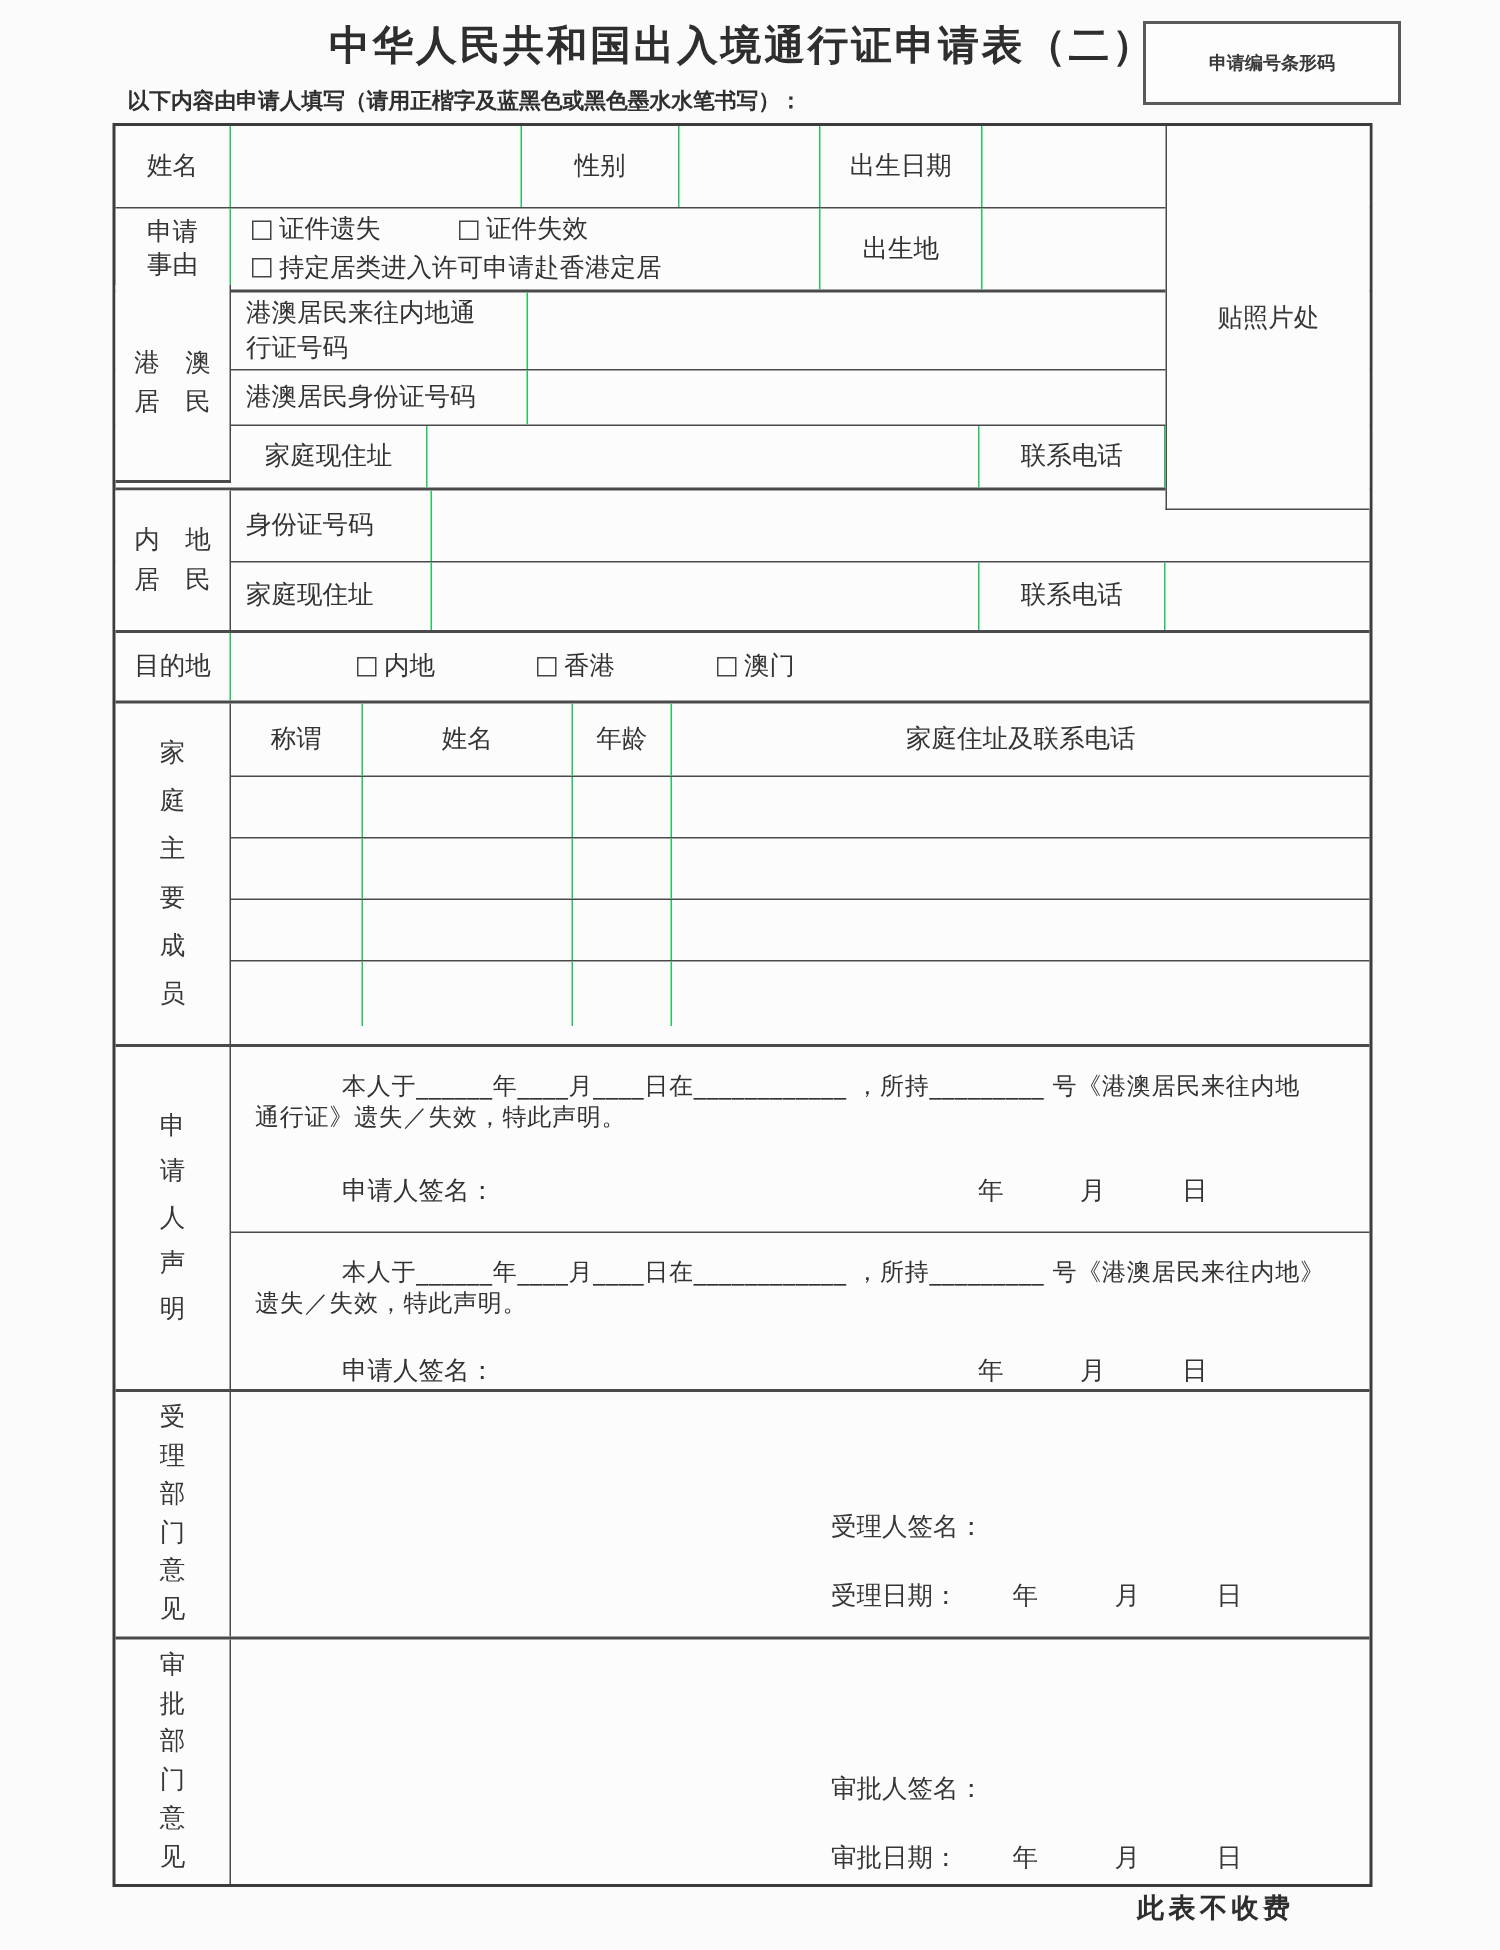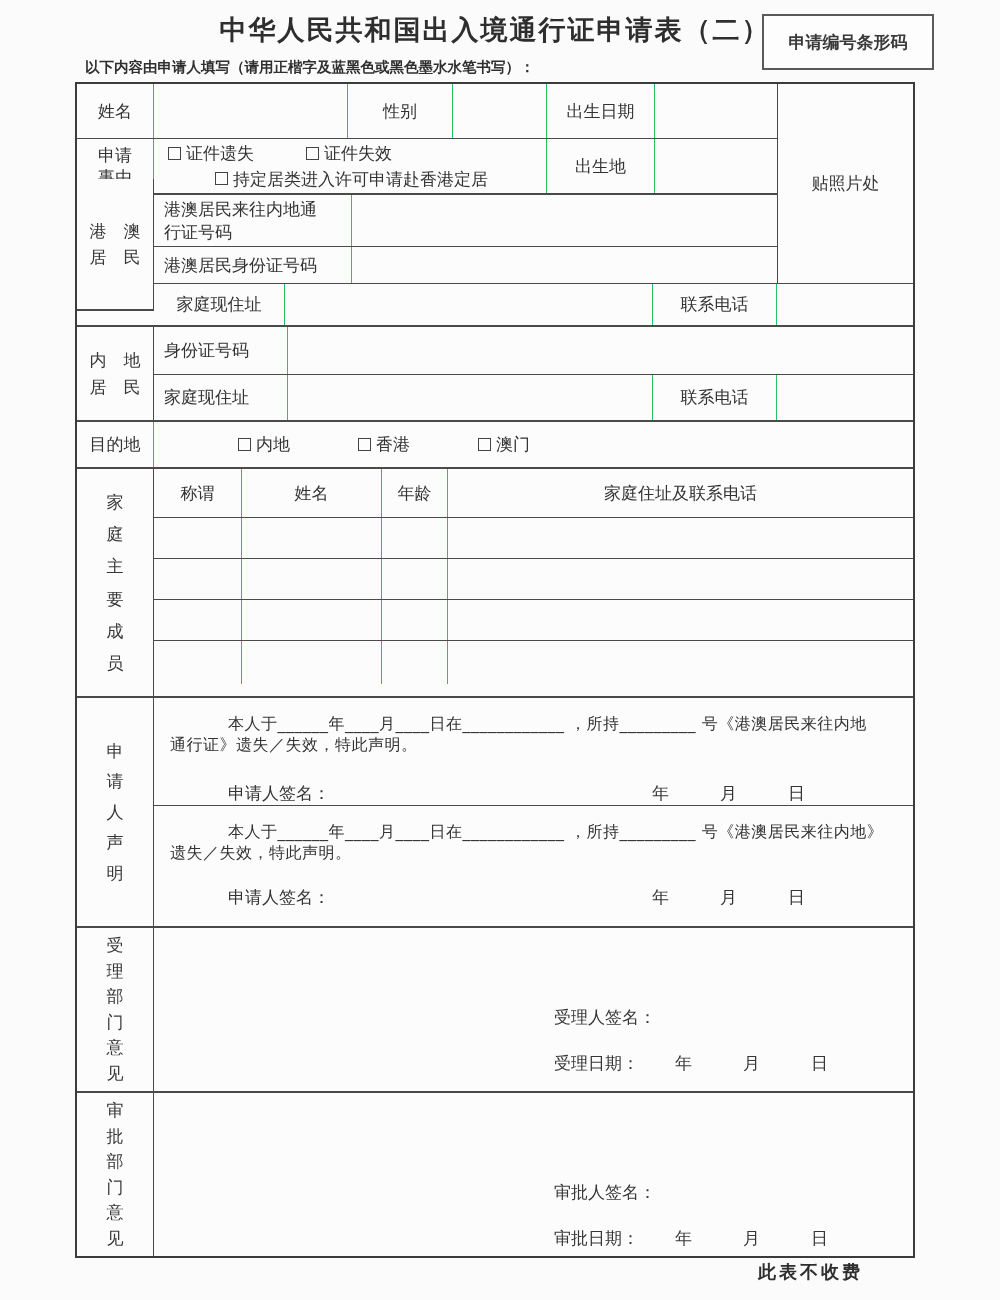--- a/index.html
+++ b/index.html
@@ -14,21 +14,21 @@
   }
   .title {
     position:absolute; top:12px; left:75px; width:840px;
     text-align:center; font-size:27px; font-weight:bold; letter-spacing:2px;
     color:#2e2e2e;
   }
   .barcode-box {
     position:absolute; top:14px; left:762px; width:172px; height:56px;
     border:2px solid #5a5a5a; background:#fdfdfd;
     display:flex; align-items:center; justify-content:center;
-    font-size:17px; font-weight:bold; color:#3a3a3a;
+    font-size:12px; font-weight:bold; color:#3a3a3a;
   }
   .instruction {
     position:absolute; top:58px; left:85px;
     font-size:14.5px; font-weight:bold; color:#2f2f2f;
   }
   .form-table {
     position:absolute; top:82px; left:75px; width:840px;
     border:2px solid #3c3c3c; background:#fcfcfc;
   }
   .tbl-inner { position:relative; width:836px; }
@@ -37,32 +37,32 @@
   .cell {
     display:flex; align-items:center; justify-content:center;
     font-size:17px; line-height:1.3; color:#333;
   }
   .br { border-right:1px solid #22c55e; }
   .preline { white-space:pre-line; text-align:center; }
   .left { justify-content:flex-start; text-align:left; }
   .spacer { }
   
   .photo-cell {
-    position:absolute; top:0; right:0; width:136px; height:200px;
+    position:absolute; top:0; right:0; width:136px; height:256px;
     border-left:1px solid #4a4a4a; border-bottom:1px solid #4a4a4a;
     background:#fcfcfc; z-index:2;
     display:flex; align-items:center; justify-content:center; font-size:17px;
   }
   .hkm-label, .ml-label {
     position:absolute; left:0; width:77px; z-index:2; background:#fcfcfc;
     border-right:1px solid #4a4a4a; border-bottom:2px solid #4a4a4a;
     display:flex; align-items:center; justify-content:center;
     font-size:17px; line-height:1.55;
   }
-  .hkm-label { top:95px; height:132px; }
+  .hkm-label { top:106px; height:132px; }
   .ml-label  { top:243px; height:95px;  }
   
   .cb {
     display:inline-block; width:13px; height:13px;
     border:1.5px solid #444; margin-right:5px; vertical-align:-1px;
     background:#fdfdfd; flex:none;
   }
   .opt { display:flex; align-items:center; font-size:17px; }
   
   .section { display:flex; border-bottom:2px solid #4a4a4a; }
@@ -73,21 +73,21 @@
     font-size:17px; white-space:pre-line; text-align:center;
   }
   .sec-body { flex:1; min-width:0; }
   
   .fam-row { display:flex; border-bottom:1px solid #4a4a4a; }
   .fam-row.last { border-bottom:none; }
   .fc-rel { width:88px; }  .fc-name { width:140px; } .fc-age { width:66px; }
   .fc-addr { flex:1; }
   
   .decl-block { padding:16px 16px 0 16px; font-size:16px; color:#333; }
-  .decl-b1 { height:108px; border-bottom:1px solid #4a4a4a; }
+  .decl-b1 { height:124px; border-bottom:1px solid #4a4a4a; }
   .decl-b2 { height:97px; }
   .decl-line1 { text-indent:58px; letter-spacing:0.5px; }
   .decl-line2 { letter-spacing:0.5px; }
   .sign-row {
     display:flex; justify-content:space-between; align-items:center;
     padding:0 92px 0 58px; margin-top:26px; font-size:17px;
   }
   .decl-b2 .sign-row { margin-top:22px; }
   .date-blank { font-size:17px; }
   
@@ -149,21 +149,21 @@
           <div style="display:flex; gap:52px;">
             <span class="opt">
                 <span class="cb"></span>
                 <span>证件遗失</span>
               </span>
             <span class="opt">
                 <span class="cb"></span>
                 <span>证件失效</span>
               </span>
           </div>
-          <div style="display:flex;margin-left:47px;">
+          <div style="display:flex;">
             <span class="opt">
                 <span class="cb"></span>
                 <span>持定居类进入许可申请赴香港定居</span>
               </span>
           </div>
         </div>
         <div class="cell w108 br">出生地</div>
         <div class="cell w122"></div>
         <div class="spacer w136"></div>
       </div>

